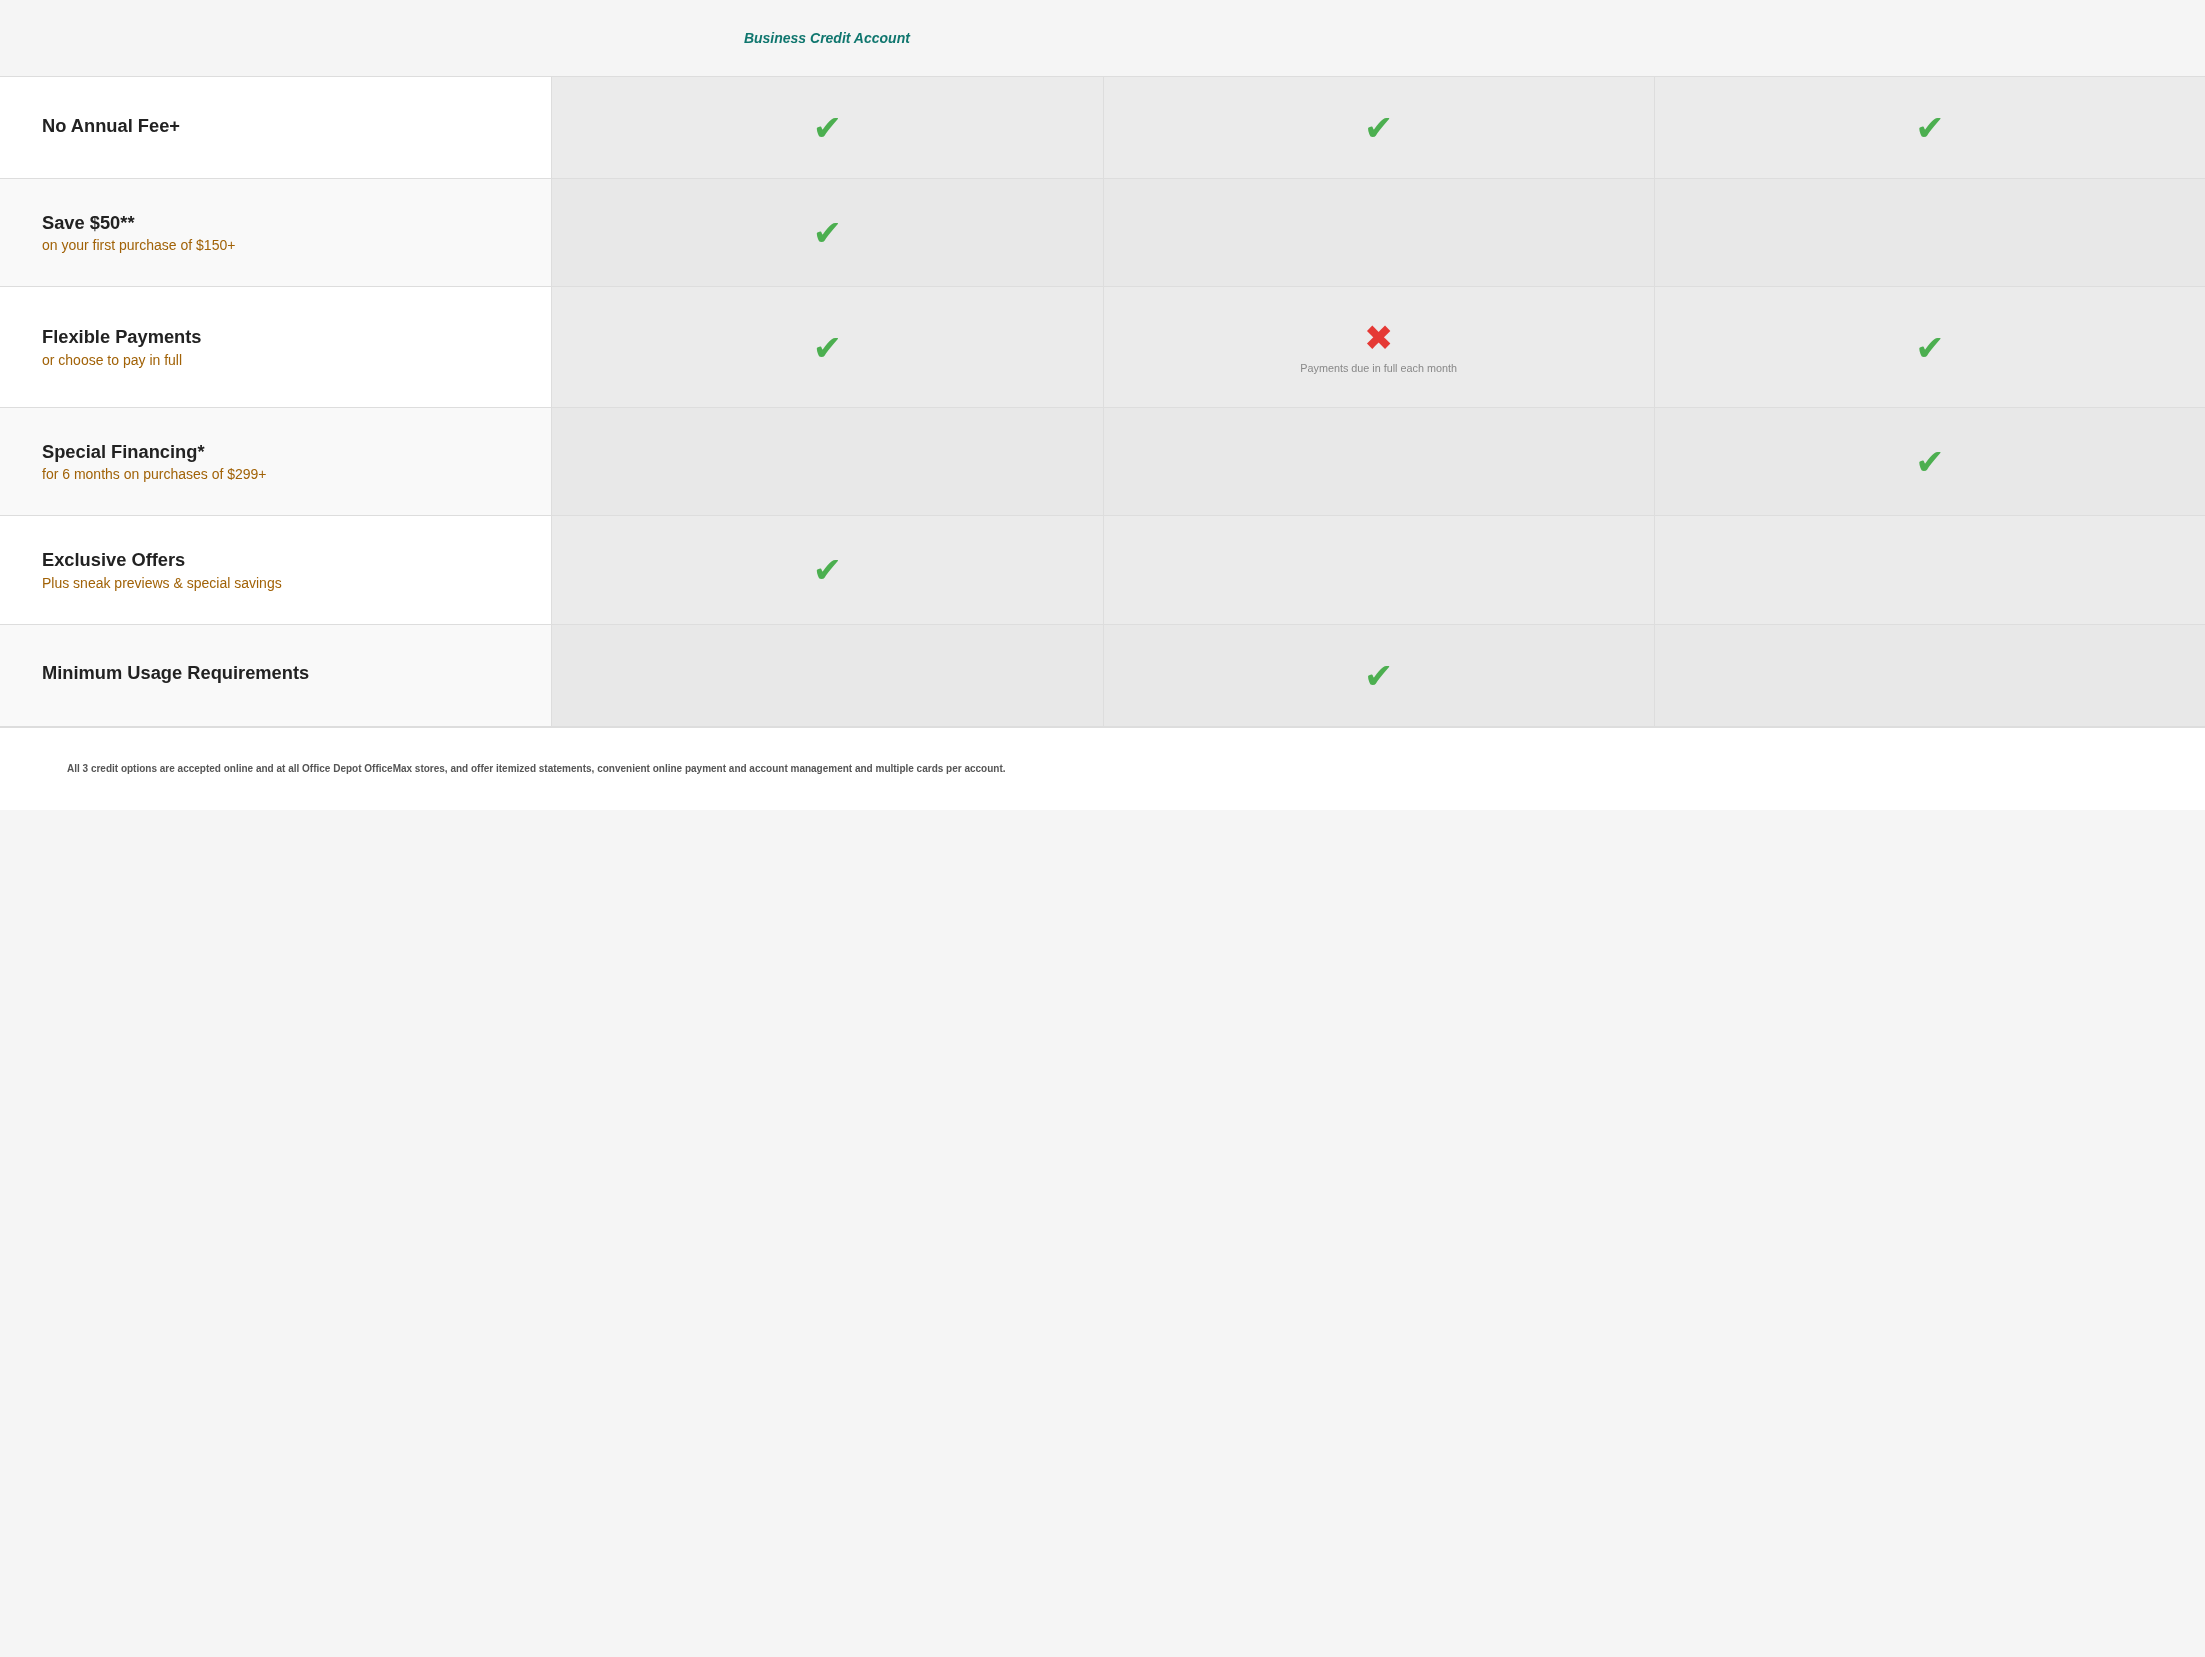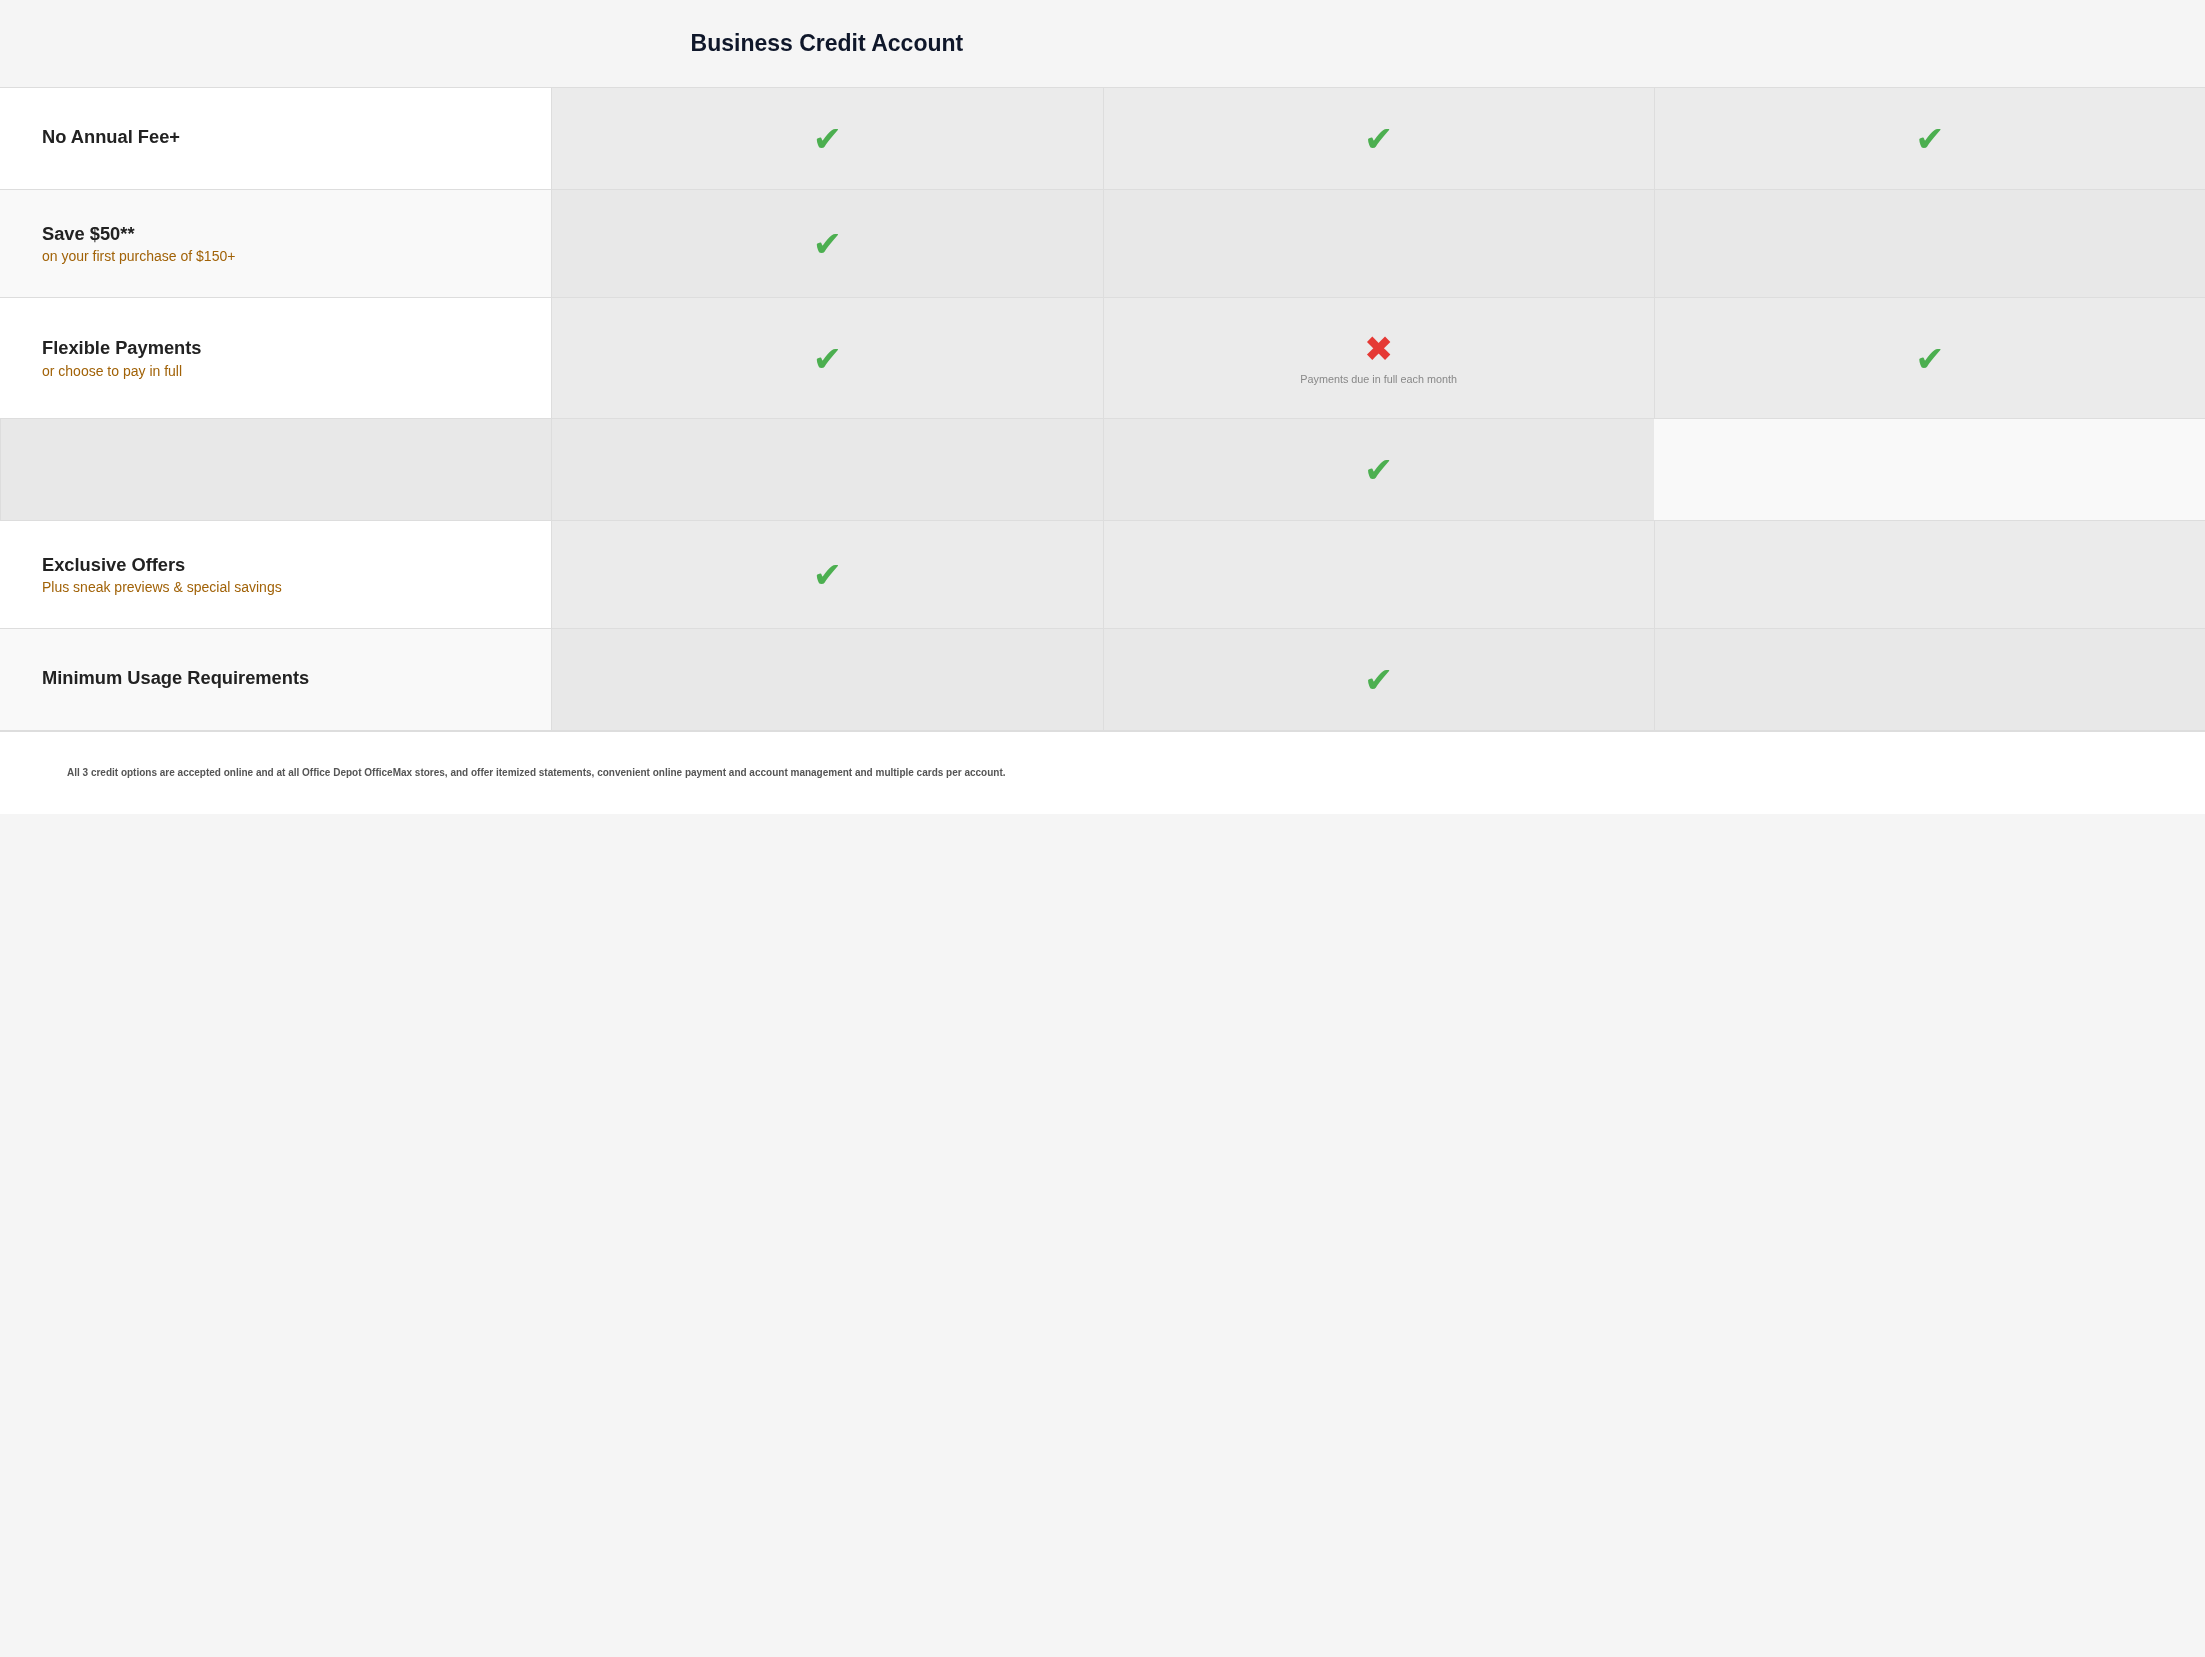--- a/index.html
+++ b/index.html
@@ -22,23 +22,24 @@
     .header-row {
       display: grid;
       grid-template-columns: 1fr 1fr 1fr 1fr;
       background: #f5f5f5;
       border-bottom: 1.7px solid #ddd;
     }
 
     .header-cell {
       padding: 30px 16.7px;
       text-align: center;
-      font-size: 23px;
+      font-size: 14px;
       font-weight: 700;
-      color: #0f172a;
+      color: #0f766e;
+      font-style: italic;
     }
 
     .header-cell:first-child {
       text-align: left;
     }
 
     
     .feature-row {
       display: grid;
       grid-template-columns: 1fr 1fr 1fr 1fr;
@@ -182,20 +183,24 @@
         </div>
         <div class="check-cell">
           <span class="cross-icon">✖</span>
           <span class="sub-note">Payments due in full each month</span>
         </div>
         <div class="check-cell">
           <span class="check-icon">✔</span>
         </div>
       </div>
       <div class="feature-row row-gray">
+        <div class="feature-label">
+          <span class="title">Special Financing*</span>
+          <span class="subtitle">for 6 months on purchases of $299+</span>
+        </div>
         <div class="empty-cell"></div>
         <div class="empty-cell"></div>
         <div class="check-cell">
           <span class="check-icon">✔</span>
         </div>
       </div>
       <div class="feature-row row-white">
         <div class="feature-label">
           <span class="title">Exclusive Offers</span>
           <span class="subtitle">Plus sneak previews &amp; special savings</span>

